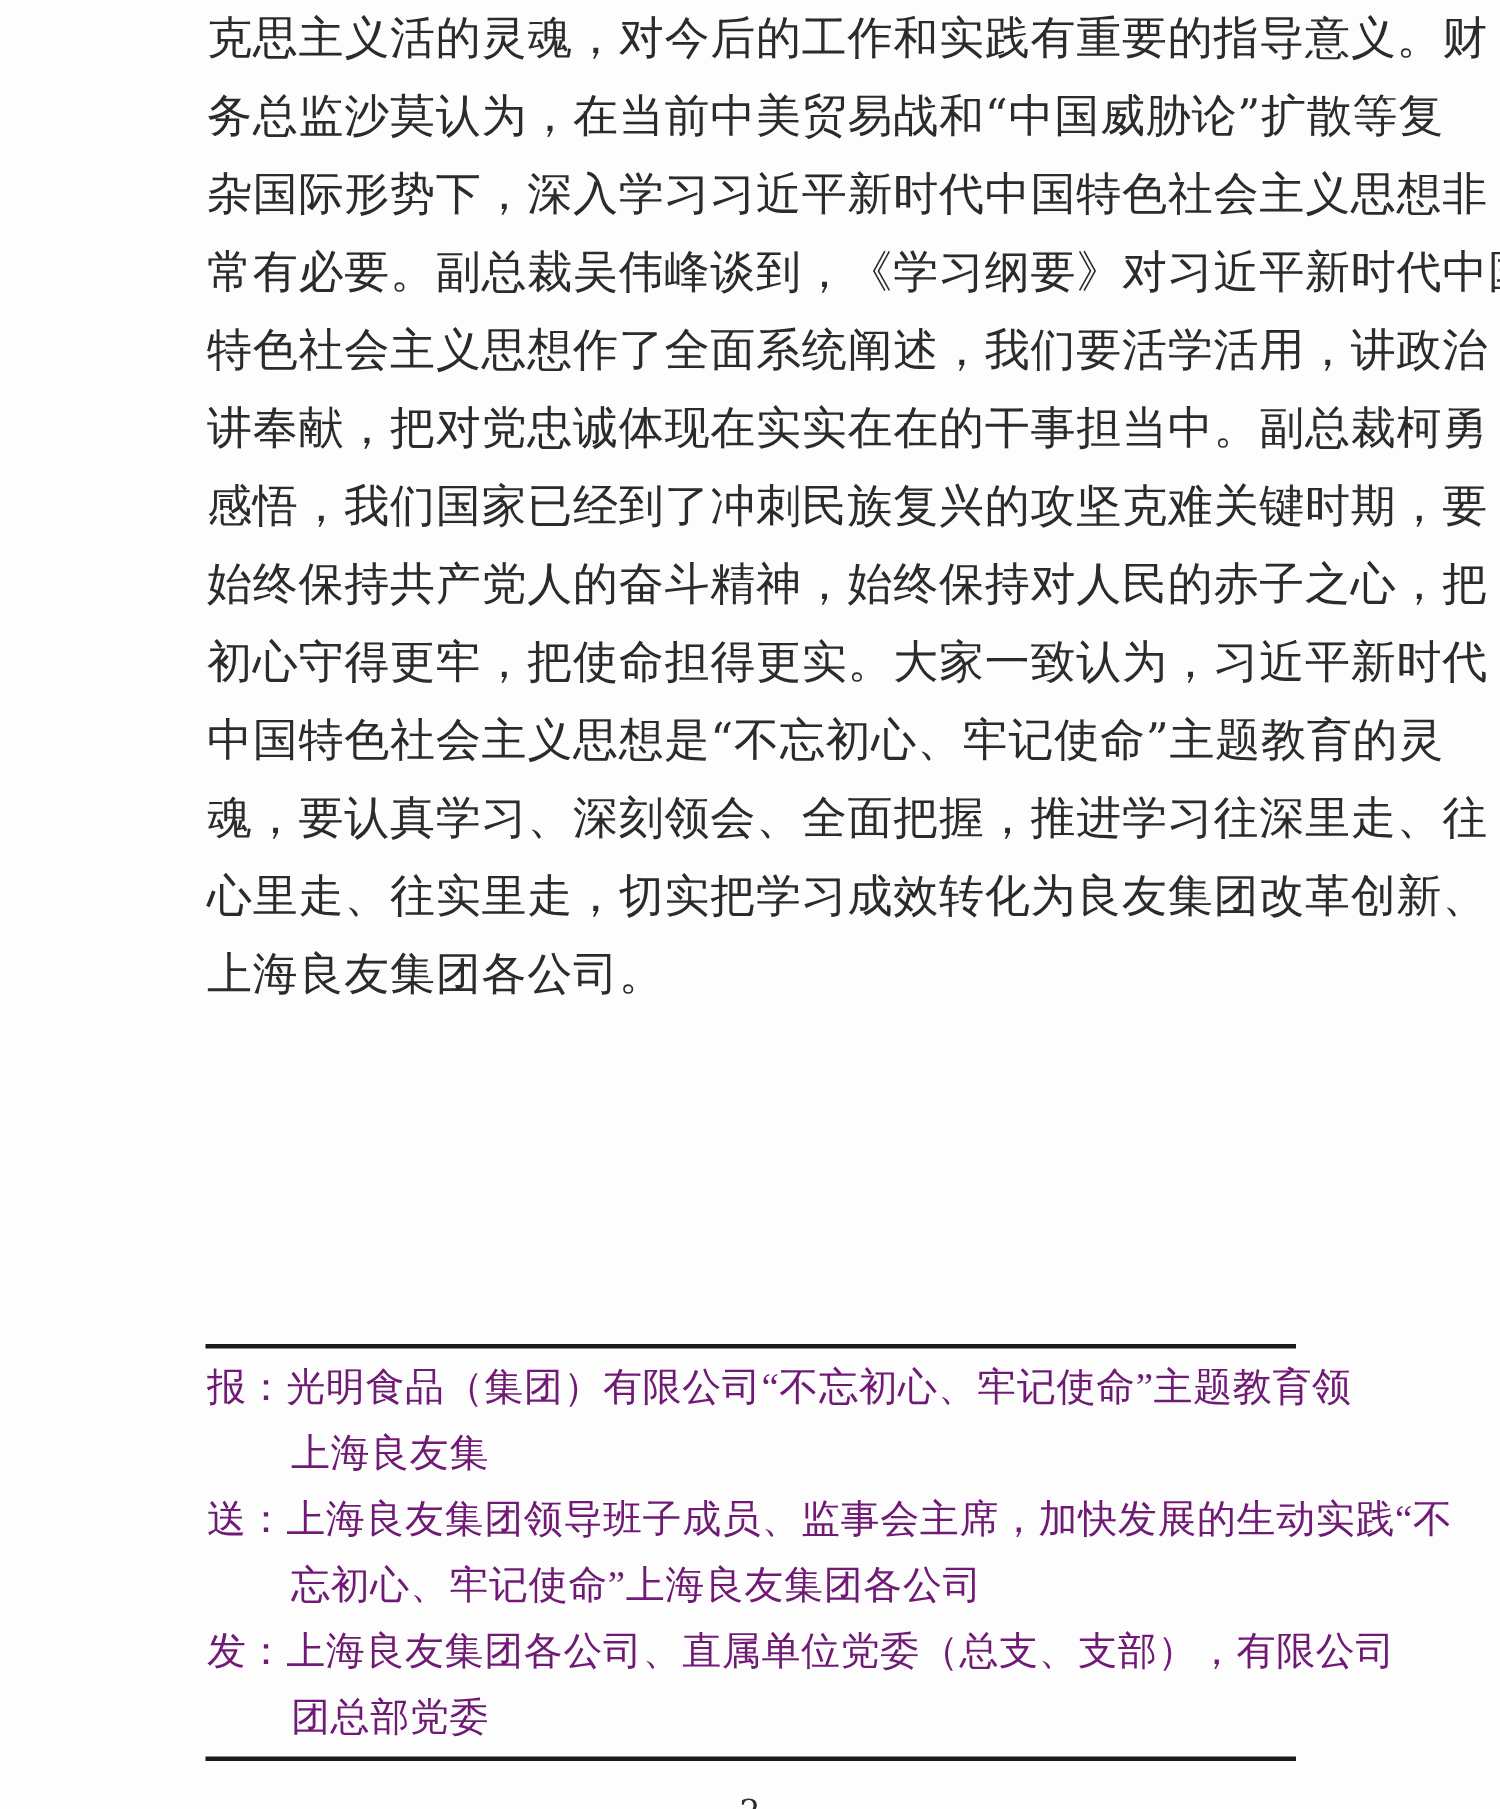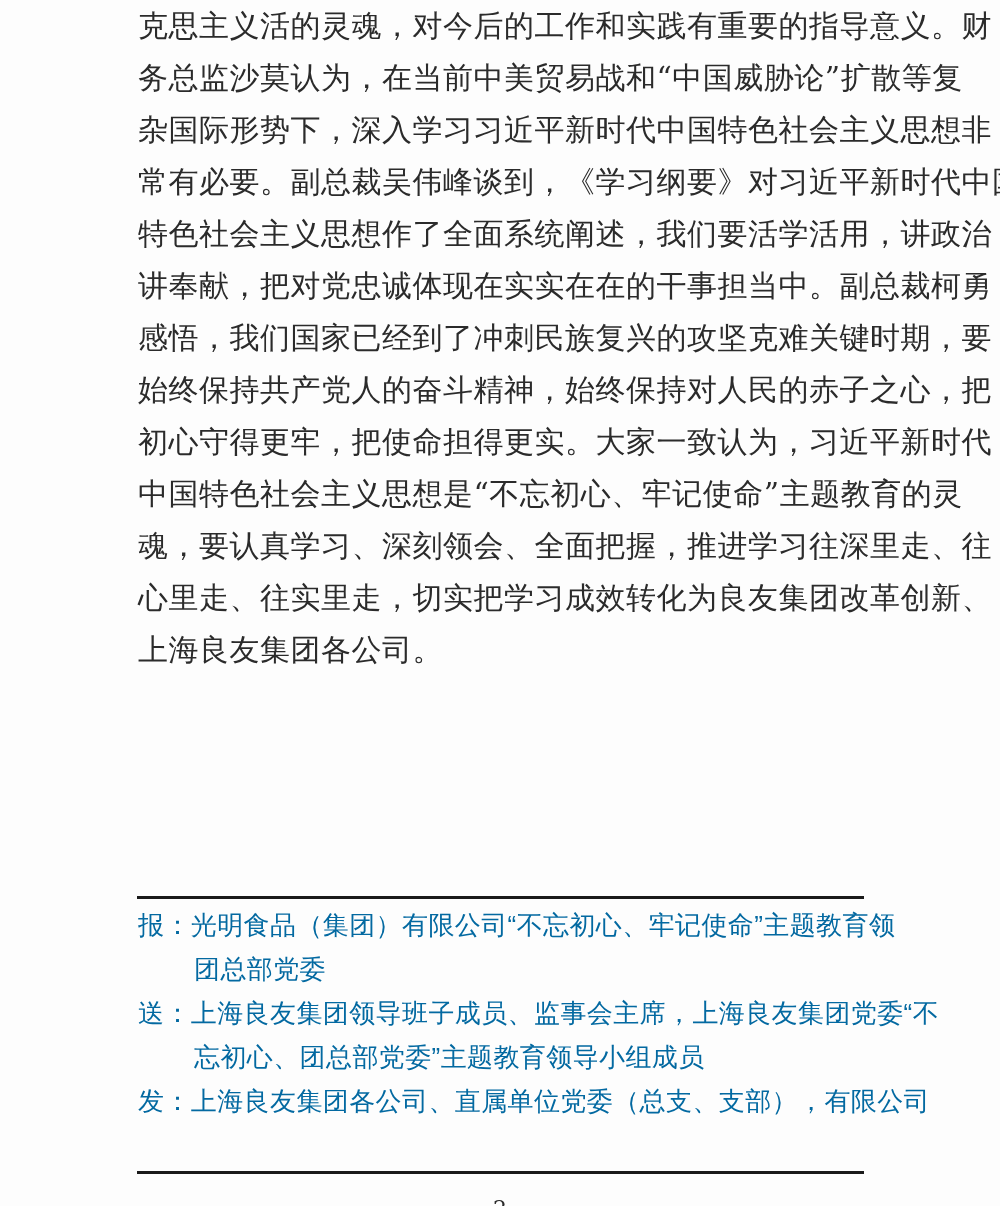--- a/index.html
+++ b/index.html
@@ -69,24 +69,24 @@
     top: 903px;
     width: 730px;
   }
   .footer-entry {
     margin: 0;
   }
   .footer-line {
     height: 44px;
     line-height: 44px;
     font-size: 26px;
-    color: #0369a1;
+    color: #701a75;
     white-space: nowrap;
     letter-spacing: 0.4px;
-    font-family: Liberation Sans, sans-serif;
+    font-family: Liberation Serif, serif;
   }
   .footer-line.cont {
     padding-left: 56px;
   }
 
   
   .page-number {
     position: absolute;
     left: 0;
     top: 1196px;
@@ -469,26 +469,27 @@
       </div>
     <div class="body-line last">上海良友集团各公司。</div>
   </div>
 
   <div class="footer-rule top"></div>
   <div class="footer-rule bottom"></div>
 
   <div class="footer-block">
     <div class="footer-entry">
       <div class="footer-line">报：光明食品（集团）有限公司“不忘初心、牢记使命”主题教育领</div>
-      <div class="footer-line cont">团总部党委</div>
+      <div class="footer-line cont">上海良友集</div>
     </div>
     <div class="footer-entry">
-      <div class="footer-line">送：上海良友集团领导班子成员、监事会主席，上海良友集团党委“不</div>
-      <div class="footer-line cont">忘初心、团总部党委”主题教育领导小组成员</div>
+      <div class="footer-line">送：上海良友集团领导班子成员、监事会主席，加快发展的生动实践“不</div>
+      <div class="footer-line cont">忘初心、牢记使命”上海良友集团各公司</div>
     </div>
     <div class="footer-entry">
       <div class="footer-line">发：上海良友集团各公司、直属单位党委（总支、支部），有限公司</div>
+      <div class="footer-line cont">团总部党委</div>
     </div>
   </div>
 
   <div class="page-number">2</div>
 
 </div>
 
 </body></html>

